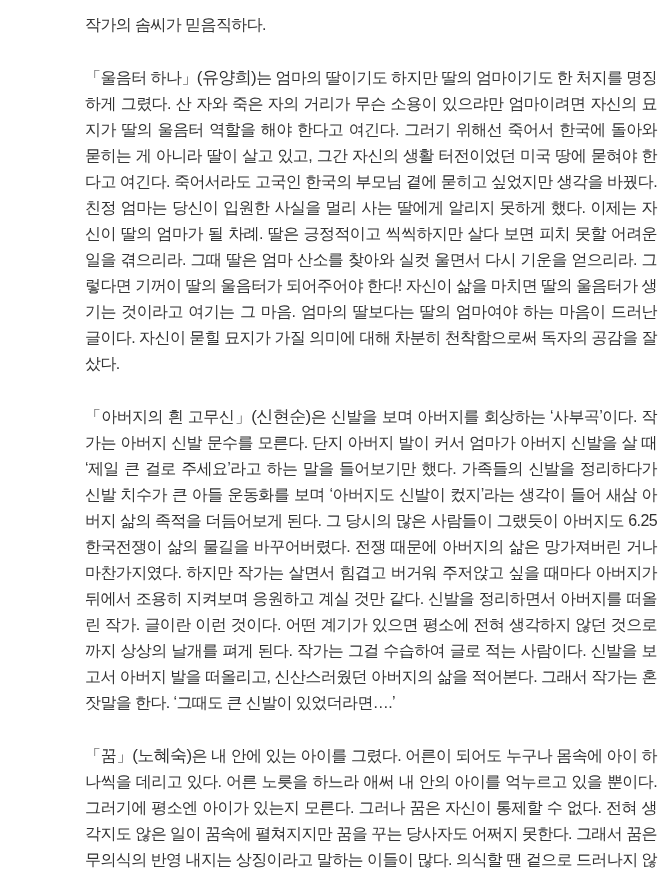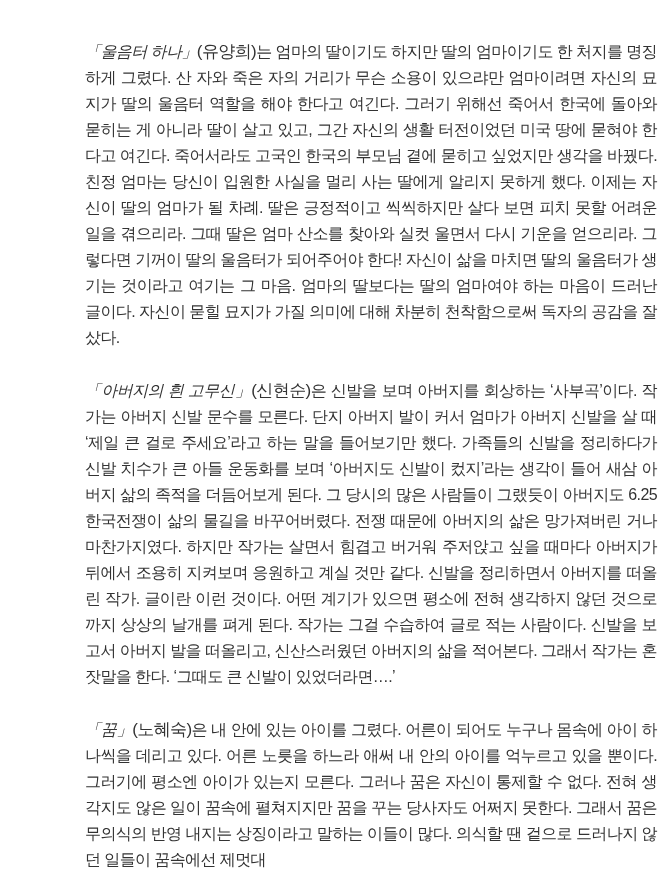--- a/index.html
+++ b/index.html
@@ -27,33 +27,33 @@
     word-break: break-all;
   }
   .intro-line {
     margin: 0 0 4px 0;
   }
   .para {
     margin: 27px 0 0 0;
   }
   .w-title {
     color: #333333;
-    font-style: italic;
   }
   .w-author {
     font-size: 17px;
     color: #333333;
   }
 </style>
 </head>
 <body>
 
 <div class="page">
   <div class="article">
 
+    <p class="intro-line">작가의 솜씨가 믿음직하다.</p>
 
     <p class="para"><span class="w-title">「울음터 하나」</span><span class="w-author">(유양희)</span><span>는 엄마의 딸이기도 하지만 딸의 엄마이기도 한 처지를 명징하게 그렸다. 산 자와 죽은 자의 거리가 무슨 소용이 있으랴만 엄마이려면 자신의 묘지가 딸의 울음터 역할을 해야 한다고 여긴다. 그러기 위해선 죽어서 한국에 돌아와 묻히는 게 아니라 딸이 살고 있고, 그간 자신의 생활 터전이었던 미국 땅에 묻혀야 한다고 여긴다. 죽어서라도 고국인 한국의 부모님 곁에 묻히고 싶었지만 생각을 바꿨다. 친정 엄마는 당신이 입원한 사실을 멀리 사는 딸에게 알리지 못하게 했다. 이제는 자신이 딸의 엄마가 될 차례. 딸은 긍정적이고 씩씩하지만 살다 보면 피치 못할 어려운 일을 겪으리라. 그때 딸은 엄마 산소를 찾아와 실컷 울면서 다시 기운을 얻으리라. 그렇다면 기꺼이 딸의 울음터가 되어주어야 한다! 자신이 삶을 마치면 딸의 울음터가 생기는 것이라고 여기는 그 마음. 엄마의 딸보다는 딸의 엄마여야 하는 마음이 드러난 글이다. 자신이 묻힐 묘지가 가질 의미에 대해 차분히 천착함으로써 독자의 공감을 잘 샀다.</span></p>
 
     <p class="para"><span class="w-title">「아버지의 흰 고무신」</span><span class="w-author">(신현순)</span><span>은 신발을 보며 아버지를 회상하는 ‘사부곡’이다. 작가는 아버지 신발 문수를 모른다. 단지 아버지 발이 커서 엄마가 아버지 신발을 살 때 ‘제일 큰 걸로 주세요’라고 하는 말을 들어보기만 했다. 가족들의 신발을 정리하다가 신발 치수가 큰 아들 운동화를 보며 ‘아버지도 신발이 컸지’라는 생각이 들어 새삼 아버지 삶의 족적을 더듬어보게 된다. 그 당시의 많은 사람들이 그랬듯이 아버지도 6.25 한국전쟁이 삶의 물길을 바꾸어버렸다. 전쟁 때문에 아버지의 삶은 망가져버린 거나 마찬가지였다. 하지만 작가는 살면서 힘겹고 버거워 주저앉고 싶을 때마다 아버지가 뒤에서 조용히 지켜보며 응원하고 계실 것만 같다. 신발을 정리하면서 아버지를 떠올린 작가. 글이란 이런 것이다. 어떤 계기가 있으면 평소에 전혀 생각하지 않던 것으로까지 상상의 날개를 펴게 된다. 작가는 그걸 수습하여 글로 적는 사람이다. 신발을 보고서 아버지 발을 떠올리고, 신산스러웠던 아버지의 삶을 적어본다. 그래서 작가는 혼잣말을 한다. ‘그때도 큰 신발이 있었더라면….’</span></p>
 
     <p class="para"><span class="w-title">「꿈」</span><span class="w-author">(노혜숙)</span><span>은 내 안에 있는 아이를 그렸다. 어른이 되어도 누구나 몸속에 아이 하나씩을 데리고 있다. 어른 노릇을 하느라 애써 내 안의 아이를 억누르고 있을 뿐이다. 그러기에 평소엔 아이가 있는지 모른다. 그러나 꿈은 자신이 통제할 수 없다. 전혀 생각지도 않은 일이 꿈속에 펼쳐지지만 꿈을 꾸는 당사자도 어쩌지 못한다. 그래서 꿈은 무의식의 반영 내지는 상징이라고 말하는 이들이 많다. 의식할 땐 겉으로 드러나지 않던 일들이 꿈속에선 제멋대</span></p>
 
   </div>
 </div>
 

